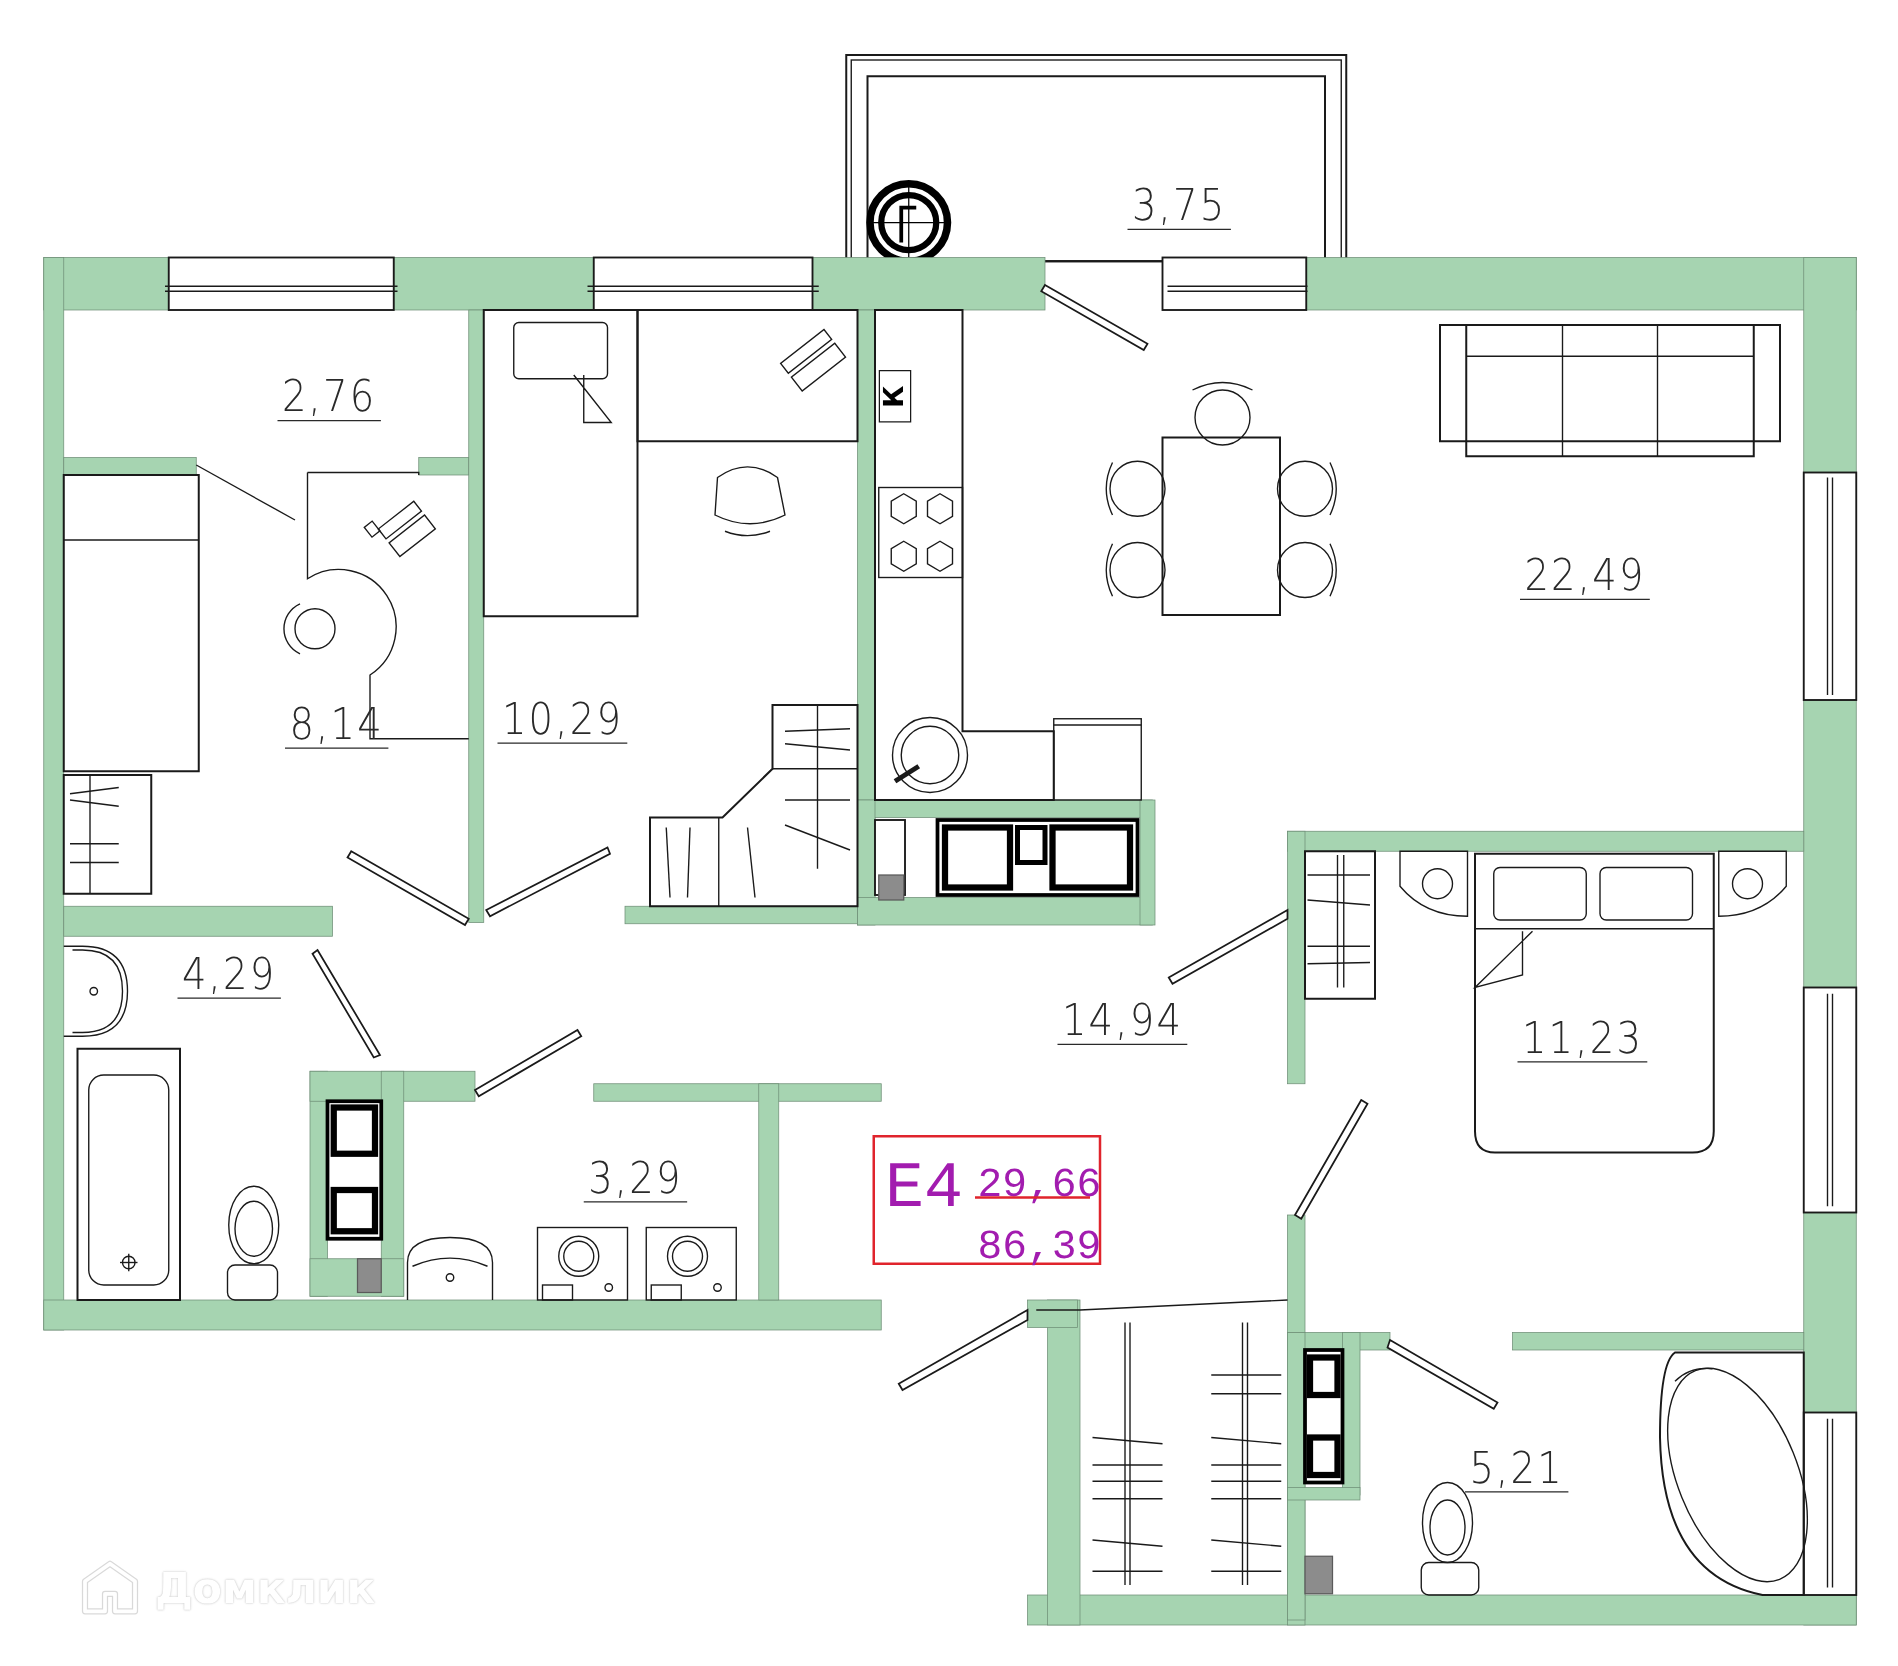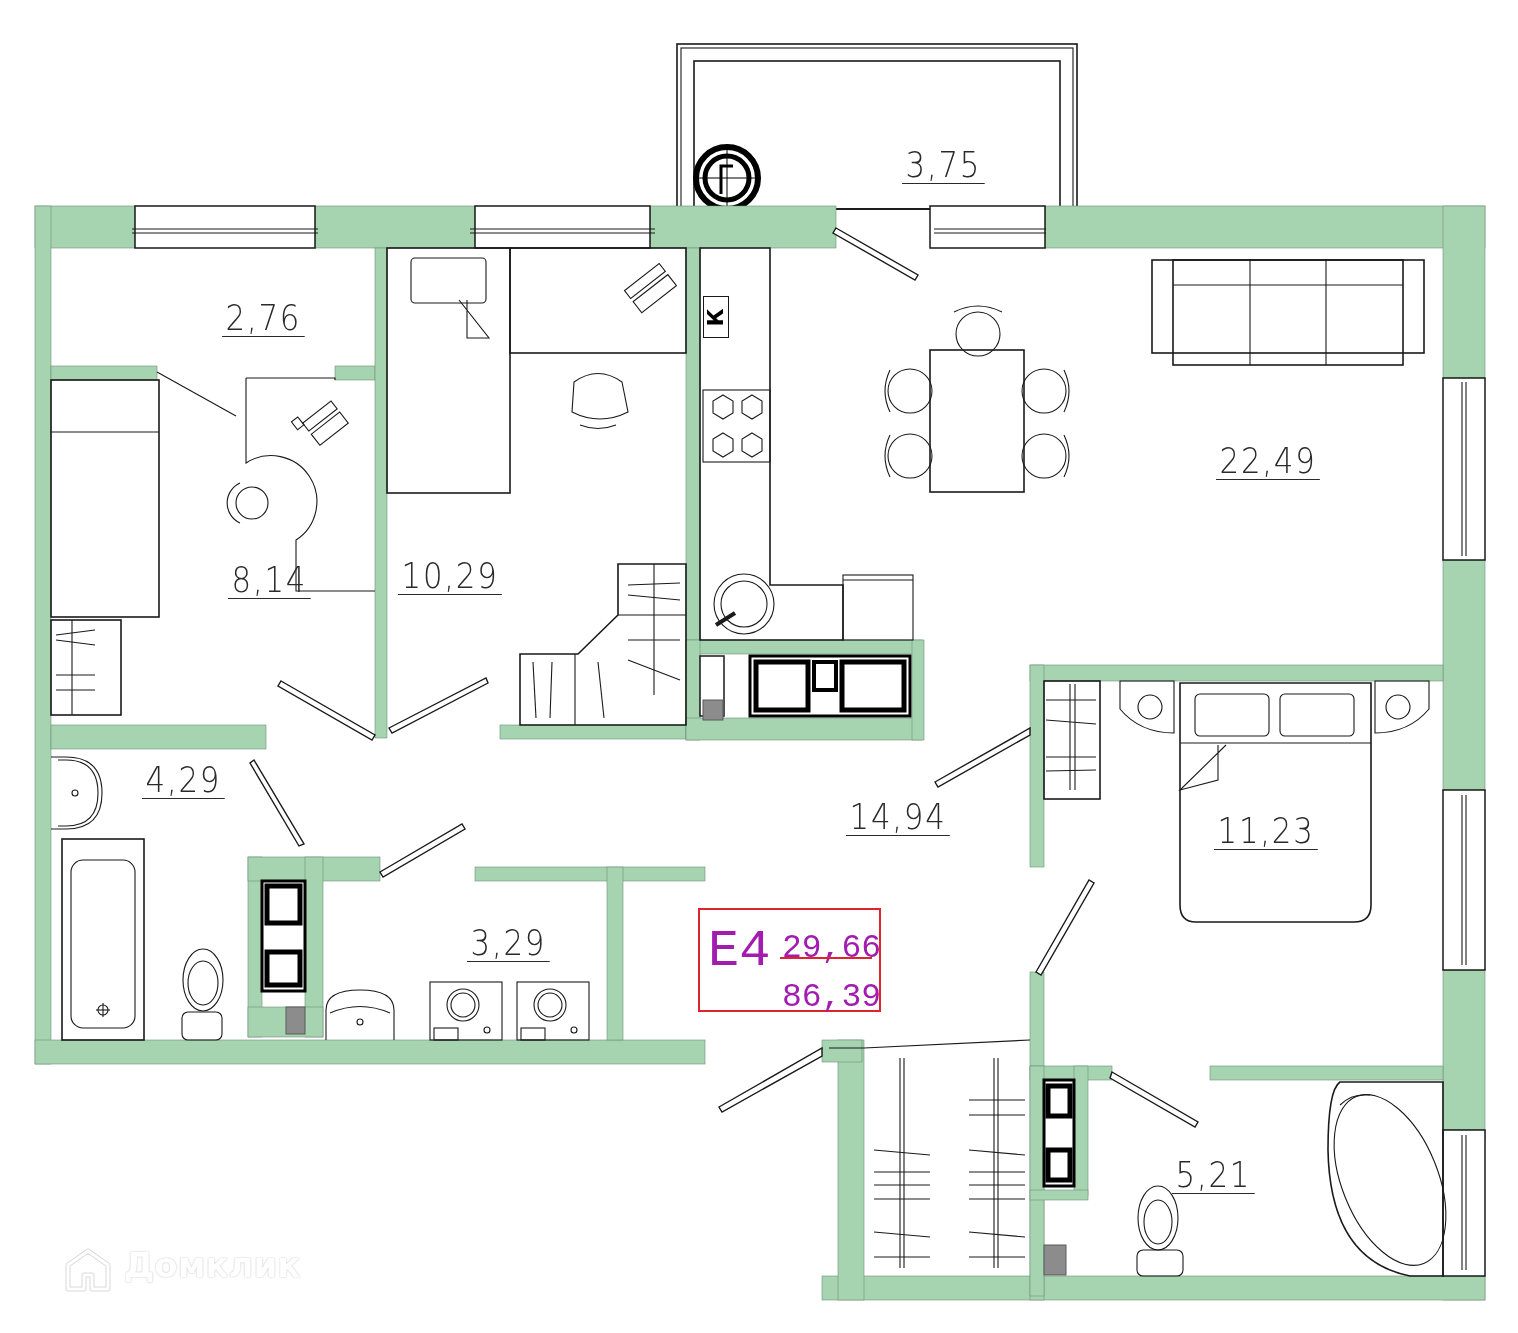--- a/index.html
+++ b/index.html
@@ -21,21 +21,21 @@
       position: absolute; left: 698px; top: 908px; width: 183px; height: 104px;
       border: 2px solid #e0242c; box-sizing: border-box; color: #a21caf;
       font-family: Liberation Mono, monospace;
     }
     .badge-code { position: absolute; left: 8px; top: 12px; font-size: 52px; font-weight: 300; line-height: 60px; }
     .badge-num { position: absolute; left: 82px; font-size: 33px; font-weight: 300; line-height: 38px; }
     .badge-top { top: 20px; }
     .badge-bot { top: 52px; margin-top: 17px; }
     .badge-bar { position: absolute; left: 80px; top: 47px; width: 92px; height: 2px; background: #e0242c; }
     .watermark {
-      position: absolute; left: 62px; top: 1245px; height: 52px; display: flex; align-items: flex-start; gap: 10px;
+      position: absolute; left: 62px; top: 1245px; height: 52px; display: flex; align-items: center; gap: 10px;
       color: #ffffff; font-family: "DejaVu Sans", sans-serif; font-weight: bold; font-size: 34px;
       text-shadow: 0 0 2px #cfcfcf, 0 0 1px #bdbdbd; opacity: 0.95;
     }
     .wm-icon { width: 52px; height: 52px; }
     .k-label { position: absolute; left: 703px; top: 296px; width: 24px; height: 40px; border: 1.4px solid #1a1a1a; background:#fff;
       font-family: "DejaVu Sans", sans-serif; font-weight: bold; font-size: 22px; color:#000; display:flex; align-items:center; justify-content:center; }
     .k-label span { transform: rotate(-90deg); display:block; }
   </style>
 </head>
 <body>

